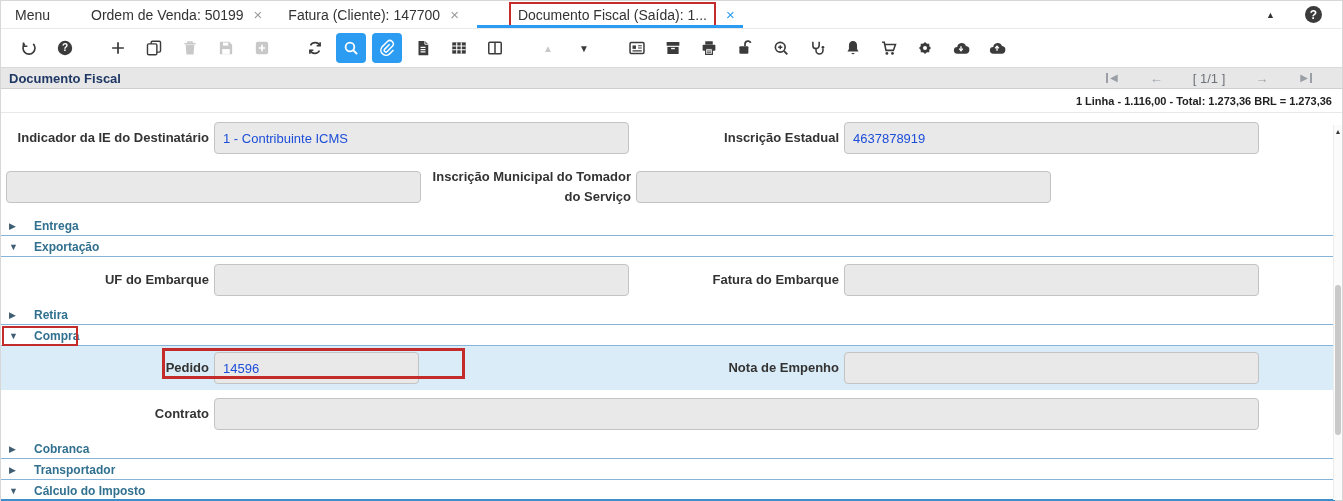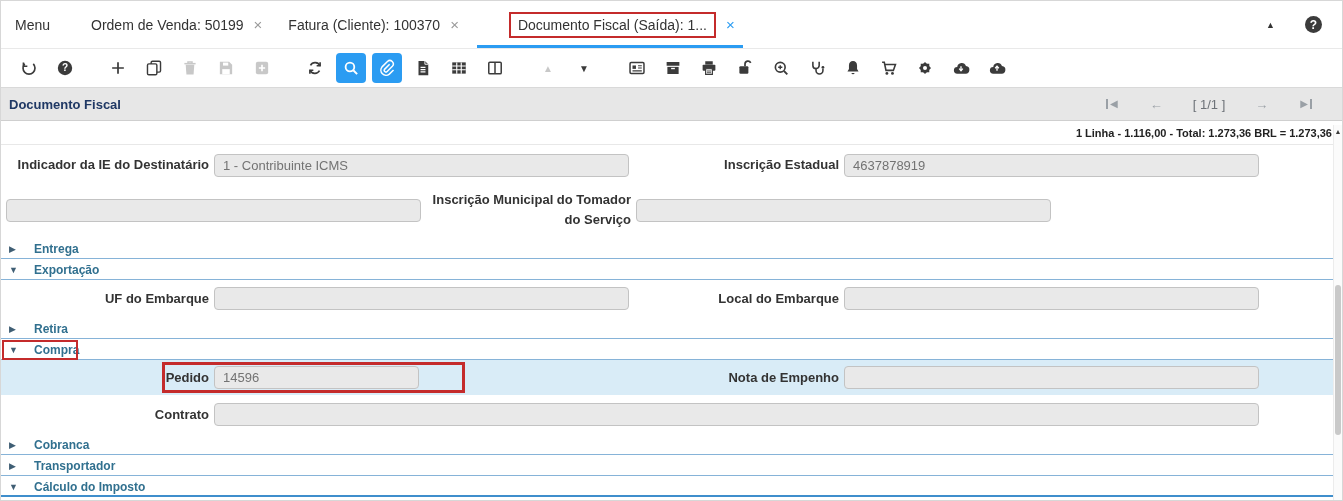--- a/index.html
+++ b/index.html
@@ -1,21 +1,21 @@
 <!DOCTYPE html>
 <html><head>
 <meta charset="utf-8">
 <style>
   * { box-sizing: border-box; margin: 0; padding: 0; }
   html,body { width:1343px; height:501px; overflow:hidden; background:#fff;
     font-family:"Liberation Sans", sans-serif; }
   .app { position:relative; width:1343px; height:501px; border:1px solid #d7d7d7; background:#fff; }
 
   
-  .tabbar { height:48px; display:flex; align-items:stretch; background:#fff; border-bottom:1px solid #e9e9e9; padding-left:14px; }
+  .tabbar { height:28px; display:flex; align-items:stretch; background:#fff; border-bottom:1px solid #e9e9e9; padding-left:14px; }
   .menu-item { display:flex; align-items:center; font-size:14px; color:#333; margin-right:28px; cursor:default; }
   .tab { position:relative; display:flex; align-items:center; padding:0 13px; font-size:14px; color:#333; white-space:nowrap; }
   .tab-close { margin-left:10px; color:#9a9a9a; font-size:15px; line-height:1; }
   .tab.active .tab-close { color:#2b9cf2; }
   .tab.active::after { content:""; position:absolute; left:5px; right:5px; bottom:0; height:3px; background:#2b9cf2; }
   .red-outline { border:2px solid #c42b2b; padding:3px 7px;margin-left:24px; }
   .tabbar-right { margin-left:auto; display:flex; align-items:center; gap:30px; padding-right:20px; }
   .collapse-caret { font-size:9px; color:#333; }
   .help-circle { width:17px; height:17px; border-radius:50%; background:#3b3b3b; color:#fff;
     font-size:12px; font-weight:bold; display:flex; align-items:center; justify-content:center; }
@@ -23,21 +23,21 @@
   
   .toolbar { height:38px; display:flex; align-items:center; padding-left:10px; background:#fff; }
   .tbtn { width:30px; height:30px; margin:0 3px; border-radius:4px; display:flex; align-items:center; justify-content:center; color:#3b3b3b; }
   .tbtn svg { width:18px; height:18px; display:block; }
   .tbtn.disabled { color:#c8c8c8; }
   .tbtn.active { background:#2b9cf2; color:#fff; }
   .tbtn.gapL { margin-left:20px; }
   .tcaret { font-size:10px; }
 
   
-  .panel-header { height:34px; background:#e7e7e7; border-top:1px solid #d9d9d9; border-bottom:1px solid #cfcfcf;
+  .panel-header { height:22px; background:#e7e7e7; border-top:1px solid #d9d9d9; border-bottom:1px solid #cfcfcf;
     display:flex; align-items:center; padding:0 8px; }
   .panel-title { font-size:13px; font-weight:bold; color:#1f3864; }
   .pager { margin-left:auto; display:flex; align-items:center; color:#9aa0a6; padding-right:6px; }
   .pg { margin:0 16px; font-size:13px; line-height:1; cursor:default; }
   .pg.tri { font-size:10px; }
   .pg-first { border-left:2px solid #9aa0a6; padding-left:2px; }
   .pg-last  { border-right:2px solid #9aa0a6; padding-right:2px; }
   .pg-label { margin:0 14px; font-size:13px; color:#6d7278; }
 
   
@@ -46,22 +46,22 @@
 
   
   .content { width:1334px; }
   .frow { display:flex; align-items:center; padding:5px 0; position:relative; }
   .lbl { width:208px; flex-shrink:0; text-align:right; font-size:13px; font-weight:bold; color:#333; line-height:1.55; }
   .lbl.c2 { width:210px; }
   .fld { width:415px; flex-shrink:0; margin-left:5px; }
   .fld-wide { width:1045px; flex-shrink:0; margin-left:5px; }
   .fld-p { width:205px; flex-shrink:0; margin-left:5px; }
   .spacer { width:210px; flex-shrink:0; }
-  .ctl { width:100%; height:23px; background:#e9e9e9; border:1px solid #c3c3c3; border-radius:4px;
-    padding:0 8px; font-size:13px; color:#737373; font-family:"Liberation Sans", sans-serif; outline:none; }
+  .ctl { width:100%; height:32px; background:#e9e9e9; border:1px solid #c3c3c3; border-radius:4px;
+    padding:0 8px; font-size:13px; color:#1d4ed8; font-family:"Liberation Sans", sans-serif; outline:none; }
   .r1 { padding:9px 0 6px 0; }
   .r2 { padding:7px 0 8px 0; }
   .sep { border-bottom:1px solid #efefef; }
 
   .sect { display:flex; align-items:center; height:19px; margin-top:2px; padding-left:8px;
     border-bottom:1px solid #86b3d8; position:relative; }
   .sect .caret { width:25px; font-size:9px; color:#3f5e74; }
   .sect .s-label { font-size:12px; font-weight:bold; color:#31708f; }
   .sect.last { border-bottom:2px solid #3f8ecc; margin-bottom:3px; }
 
@@ -81,21 +81,21 @@
 
 <div class="app">
 
   <div class="tabbar">
     <div class="menu-item">Menu</div>
     <div class="tab">
       <span>Ordem de Venda: 50199</span>
       <span class="tab-close">×</span>
     </div>
     <div class="tab">
-      <span>Fatura (Cliente): 100370</span>
+      <span>Fatura (Cliente): 147700</span>
       <span class="tab-close">×</span>
     </div>
     <div class="tab active">
       <span class="red-outline">
         <span>Documento Fiscal (Saída): 1...</span>
       </span>
       <span class="tab-close">×</span>
     </div>
     <div class="tabbar-right">
       <span class="collapse-caret">▲</span>
@@ -302,21 +302,21 @@
 
     <div class="sect">
       <span class="caret">▼</span>
       <span class="s-label">Exportação</span>
     </div>
 
 
     <div class="frow" style="padding:7px 0 8px 0;">
       <div class="lbl">UF do Embarque</div>
       <div class="fld"><input class="ctl" readonly="" value="" style=""></div>
-      <div class="lbl c2">Local do Embarque</div>
+      <div class="lbl c2">Fatura do Embarque</div>
       <div class="fld"><input class="ctl" readonly="" value="" style=""></div>
     </div>
 
     <div class="sect">
       <span class="caret">▶</span>
       <span class="s-label">Retira</span>
     </div>
 
     <div class="sect">
       <div class="annot annot-compra"></div>

